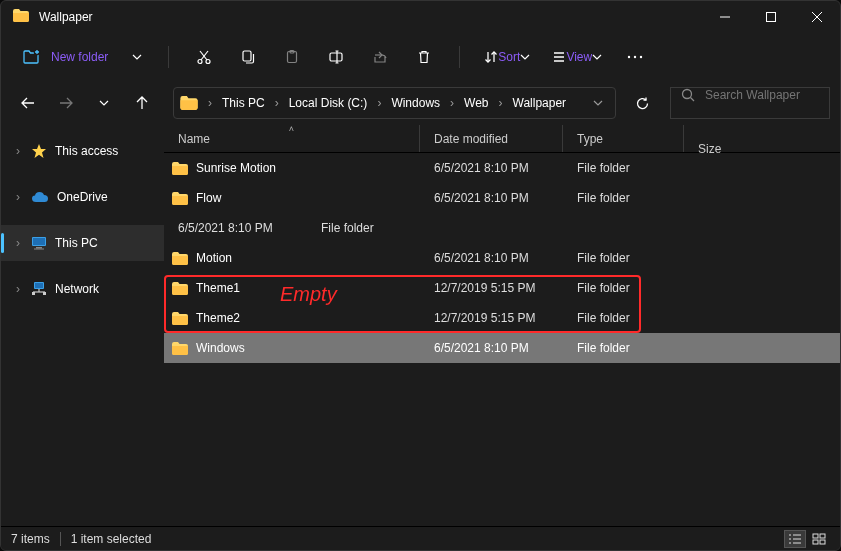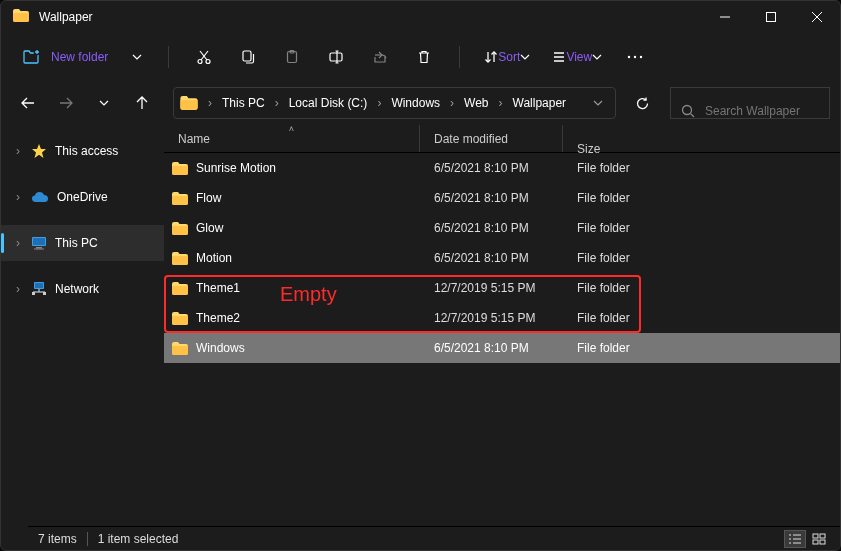--- a/index.html
+++ b/index.html
@@ -23,21 +23,21 @@
 
   
   .navrow { height: 44px; display: flex; align-items: center; padding: 0 10px; gap: 4px; color: #fff; }
   .navbtn { width: 34px; height: 34px; display: flex; align-items: center; justify-content: center; border-radius: 4px; }
   .navbtn.dim { opacity: 0.4; }
   .crumbs { flex: 1; height: 32px; border: 1px solid #3a3a3a; border-radius: 4px; display: flex; align-items: center; padding: 0 6px; gap: 4px; margin-left: 10px; }
   .crumb { padding: 4px 4px; color: #fff; white-space: nowrap; }
   .csep { color: #999; padding: 0 2px; }
   .crumb-chev { margin-left: auto; padding: 4px 6px; color: #999; }
   .refresh { width: 36px; height: 32px; display: flex; align-items: center; justify-content: center; margin-left: 4px; }
-  .search { width: 160px; height: 32px; border: 1px solid #3a3a3a; border-radius: 0; display: flex; align-items: flex-end; padding: 0 10px; gap: 10px; color: #888; margin-left: 6px; }
+  .search { width: 160px; height: 32px; border: 1px solid #3a3a3a; border-radius: 0; display: flex; align-items: flex-start; padding: 0 10px; gap: 10px; color: #888; margin-left: 6px; }
   .search input { background: transparent; border: none; outline: none; color: #888; width: 100%; }
 
   
   .body { flex: 1; display: flex; overflow: hidden; }
   .sidebar { width: 163px; padding-top: 8px; }
   .side-item { height: 36px; display: flex; align-items: center; padding-left: 12px; gap: 8px; color: #fff; }
   .side-item .chev { width: 10px; color: #888; display: flex; justify-content: center; }
   .side-item.active { background: #2d2d2d; position: relative; }
   .side-item.active::before { content: ""; position: absolute; left: 0; top: 8px; bottom: 8px; width: 3px; background: #4cc2ff; border-radius: 2px; }
   .side-spacer { height: 10px; }
@@ -61,21 +61,21 @@
   .cell.size { width: 76px; }
   .row.sel .cell.date, .row.sel .cell.type { color: #fff; }
 
   .folder-icon { width: 16px; height: 13px; flex-shrink: 0; }
   .folder-svg-det { display: block; }
 
   .anno-box { position: absolute; border: 2px solid #ff2a2a; border-radius: 4px; pointer-events: none; }
   .anno-text { position: absolute; color: #ff2a2a; font-size: 20px; font-weight: 400; }
 
   
-  .status { height: 24px; background: #1c1c1c; border-top: 1px solid #000; display: flex; align-items: center; padding: 0 10px; gap: 10px; color: #ddd; font-size: 12px; margin-left: 27px; }
+  .status { height: 24px; background: #1c1c1c; border-top: 1px solid #000; display: flex; align-items: center; padding: 0 10px; gap: 10px; color: #ddd; font-size: 12px; }
   .status .ssep { width: 1px; height: 14px; background: #555; }
   .status .right { margin-left: auto; display: flex; gap: 2px; }
   .viewmode { width: 22px; height: 18px; display: flex; align-items: center; justify-content: center; border: 1px solid transparent; }
   .viewmode.active { background: #3a3a3a; border-color: #555; }
 
   svg { display: block; }
 </style>
 </head>
 <body>
 
@@ -326,20 +326,23 @@
 
     <div class="content">
       <div class="cols">
         <div class="col col-name">
             <span>Name</span>
             <span class="sort-caret">˄</span>
           </div>
         <div class="col col-date">
             <span>Date modified</span>
           </div>
+        <div class="col col-type">
+            <span>Type</span>
+          </div>
         <div class="col col-size">
             <span>Size</span>
           </div>
       </div>
 
       <div class="rows" id="rows">
 
         <div class="row">
             <div class="cell name">
               <span class="folder-icon">
@@ -362,29 +365,20 @@
                   <path d="M0 4 L16 4 L16 11 Q16 13 14 13 L2 13 Q0 13 0 11 Z" fill="#ffc146"></path>
                 </svg>
               </span>
               <span>Flow</span>
             </div>
             <div class="cell date">6/5/2021 8:10 PM</div>
             <div class="cell type">File folder</div>
             <div class="cell size"></div>
           </div>
           <div class="row">
-            <div class="cell name">
-              <span class="folder-icon">
-                <svg class="folder-svg-det" viewBox="0 0 16 13" width="16" height="13">
-                  <path d="M0 2 Q0 0 2 0 L6 0 L7.5 2 L14 2 Q16 2 16 4 L16 11 Q16 13 14 13 L2 13 Q0 13 0 11 Z" fill="#ffd76a"></path>
-                  <path d="M0 4 L16 4 L16 11 Q16 13 14 13 L2 13 Q0 13 0 11 Z" fill="#ffc146"></path>
-                </svg>
-              </span>
-              <span>Glow</span>
-            </div>
             <div class="cell date">6/5/2021 8:10 PM</div>
             <div class="cell type">File folder</div>
             <div class="cell size"></div>
           </div>
           <div class="row">
             <div class="cell name">
               <span class="folder-icon">
                 <svg class="folder-svg-det" viewBox="0 0 16 13" width="16" height="13">
                   <path d="M0 2 Q0 0 2 0 L6 0 L7.5 2 L14 2 Q16 2 16 4 L16 11 Q16 13 14 13 L2 13 Q0 13 0 11 Z" fill="#ffd76a"></path>
                   <path d="M0 4 L16 4 L16 11 Q16 13 14 13 L2 13 Q0 13 0 11 Z" fill="#ffc146"></path>
@@ -432,21 +426,21 @@
                   <path d="M0 4 L16 4 L16 11 Q16 13 14 13 L2 13 Q0 13 0 11 Z" fill="#ffc146"></path>
                 </svg>
               </span>
               <span>Windows</span>
             </div>
             <div class="cell date">6/5/2021 8:10 PM</div>
             <div class="cell type">File folder</div>
             <div class="cell size"></div>
           </div>
           <div class="anno-box" style="left:0px; top:122px; width:477px; height:58px;"></div>
-        <div class="anno-text" style="left:116px; top:130px;">Empty</div>
+        <div class="anno-text" style="left:116px; top:130px;font-style:italic;">Empty</div>
       </div>
     </div>
   </div>
 
   <div class="status">
     <span>7 items</span>
     <span class="ssep"></span>
     <span>1 item selected</span>
     <div class="right">
       <div class="viewmode active">

